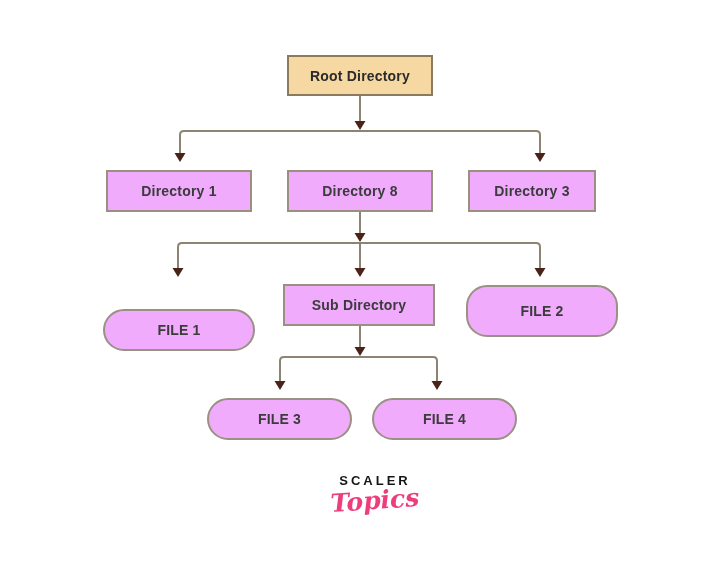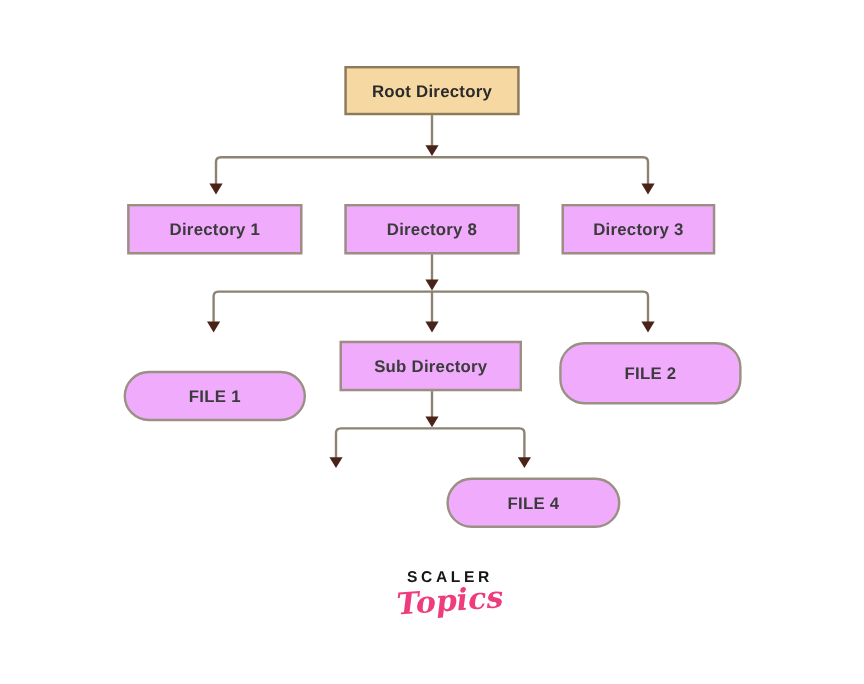--- a/index.html
+++ b/index.html
@@ -81,20 +81,23 @@
   </div>
   <div class="node pill file1">
     <span>FILE 1</span>
   </div>
   <div class="node subdir">
     <span>Sub Directory</span>
   </div>
   <div class="node pill file2">
     <span>FILE 2</span>
   </div>
+  <div class="node pill file3">
+    <span>FILE 3</span>
+  </div>
   <div class="node pill file4">
     <span>FILE 4</span>
   </div>
 
   <div class="logo">
     <div class="logo-brand">SCALER</div>
     <div class="logo-sub">Topics</div>
   </div>
 
 </div>

